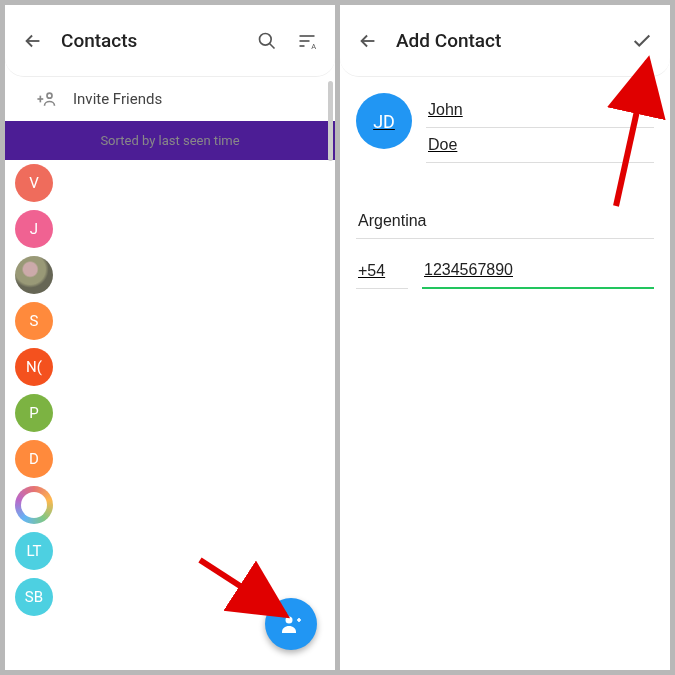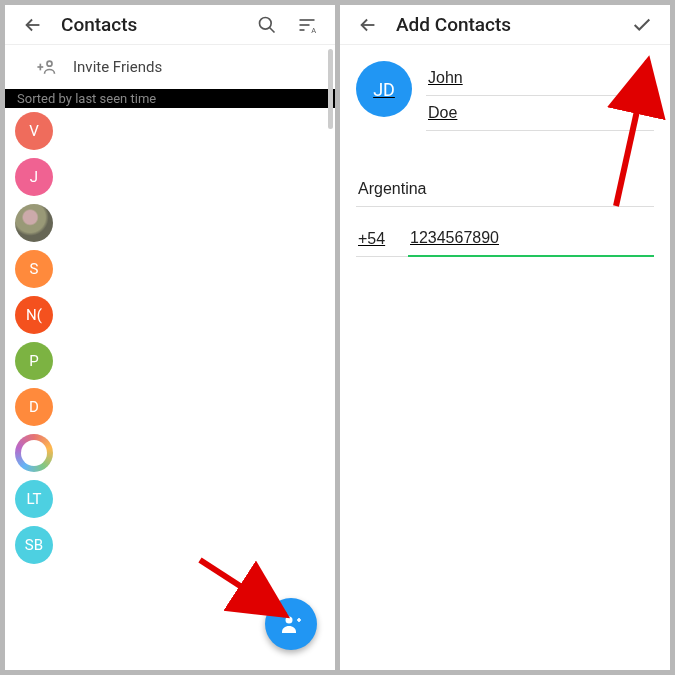--- a/index.html
+++ b/index.html
@@ -1,44 +1,44 @@
 <!DOCTYPE html>
 <html><head>
 <meta charset="utf-8">
 <style>
   * { box-sizing: border-box; margin: 0; padding: 0; }
   html, body { width: 675px; height: 675px; font-family: -apple-system, Roboto, Arial, sans-serif; }
   body { background: #b8b8b8; display: flex; gap: 5px; padding: 5px; }
   .panel { flex: 1; background: #fff; display: flex; flex-direction: column; position: relative; overflow: hidden; }
-  .app-bar { height: 40px; display: flex; align-items: center; padding: 0 8px; border-bottom: 1px solid #eee; }
+  .app-bar { height: 72px; display: flex; align-items: center; padding: 0 8px; border-bottom: 1px solid #eee; border-radius: 19px; }
   .icon-btn { width: 40px; height: 40px; display: flex; align-items: center; justify-content: center; cursor: pointer; color: #555; }
   .title { font-size: 19px; font-weight: 500; color: #222; margin-left: 8px; flex: 1; }
   .list { flex: 1; overflow-y: auto; position: relative; }
   .section-row { height: 44px; display: flex; align-items: center; padding-left: 32px; color: #444; font-size: 15px; }
   .section-row .ic { width: 36px; display:flex; align-items:center; color:#888; }
-  .sort-header { background: #000000; color: #888; font-size: 13px; padding: 2px 12px; }
+  .sort-header { background: #4c1d95; color: #888; font-size: 13px; padding: 12px 12px; text-align: center; }
   .contact-row { height: 46px; display:flex; align-items:center; padding-left:10px; }
   .avatar { width: 38px; height: 38px; border-radius: 50%; display:flex; align-items:center; justify-content:center; color:#fff; font-size:15px; font-weight:400; overflow:hidden; }
   .avatar.photo { background: radial-gradient(circle at 40% 35%, #caa 0 20%, #997 25% 45%, #665 55% 100%); }
   .avatar.group { background: conic-gradient(#e57373,#ffb74d,#81c784,#64b5f6,#ba68c8,#e57373); position:relative; }
   .avatar.group::after{content:"";position:absolute;inset:6px;border-radius:50%;background:#fff;}
   .scroll-ind { position:absolute; top:4px; right:2px; width:5px; height:80px; background:#ccc; border-radius:3px; }
   .fab { position:absolute; right:18px; bottom:20px; width:52px; height:52px; border-radius:50%; background:#2196f3; display:flex; align-items:center; justify-content:center; color:#fff; box-shadow:0 3px 6px rgba(0,0,0,.3); cursor:pointer; }
   .arrow { position:absolute; pointer-events:none; }
   .arrow svg { overflow:visible; }
 
   
   .form-body { padding: 16px; text-decoration: underline; }
   .name-row { display:flex; gap:14px; align-items:flex-start; }
   .big-avatar { width:56px; height:56px; border-radius:50%; background:#2196f3; color:#fff; display:flex; align-items:center; justify-content:center; font-size:18px; font-weight:400; flex-shrink:0; }
   .name-fields { flex:1; display:flex; flex-direction:column; }
   .field { border:none; border-bottom:1px solid #ddd; font-size:16px; padding:8px 2px; width:100%; outline:none; background:transparent; color:#222;}
   .field.active { border-bottom:2px solid #22c55e; }
   .country-block { margin-top:41px; }
-  .phone-row { display:flex; margin-top:14px; }
+  .phone-row { display:flex; gap:14px; margin-top:14px; }
   .dial { width:52px; }
   .phone { flex:1; }
 </style>
 </head>
 <body>
 
 <div class="panel">
   <div class="app-bar">
     <div class="icon-btn">
       <svg width="22" height="22" viewBox="0 0 24 24" fill="none" stroke="currentColor" stroke-width="2">
@@ -129,21 +129,21 @@
 </div>
 
 <div class="panel">
   <div class="app-bar">
     <div class="icon-btn">
       <svg width="22" height="22" viewBox="0 0 24 24" fill="none" stroke="currentColor" stroke-width="2">
           <path d="M19 12H5"></path>
           <path d="M11 18l-6-6 6-6"></path>
         </svg>
     </div>
-    <div class="title">Add Contacts</div>
+    <div class="title">Add Contact</div>
     <div class="icon-btn">
       <svg width="22" height="22" viewBox="0 0 24 24" fill="none" stroke="currentColor" stroke-width="2.2">
           <path d="M4 12l5 5L20 6"></path>
         </svg>
     </div>
   </div>
   <div class="form-body">
     <div class="name-row">
       <div class="big-avatar">JD</div>
       <div class="name-fields">

